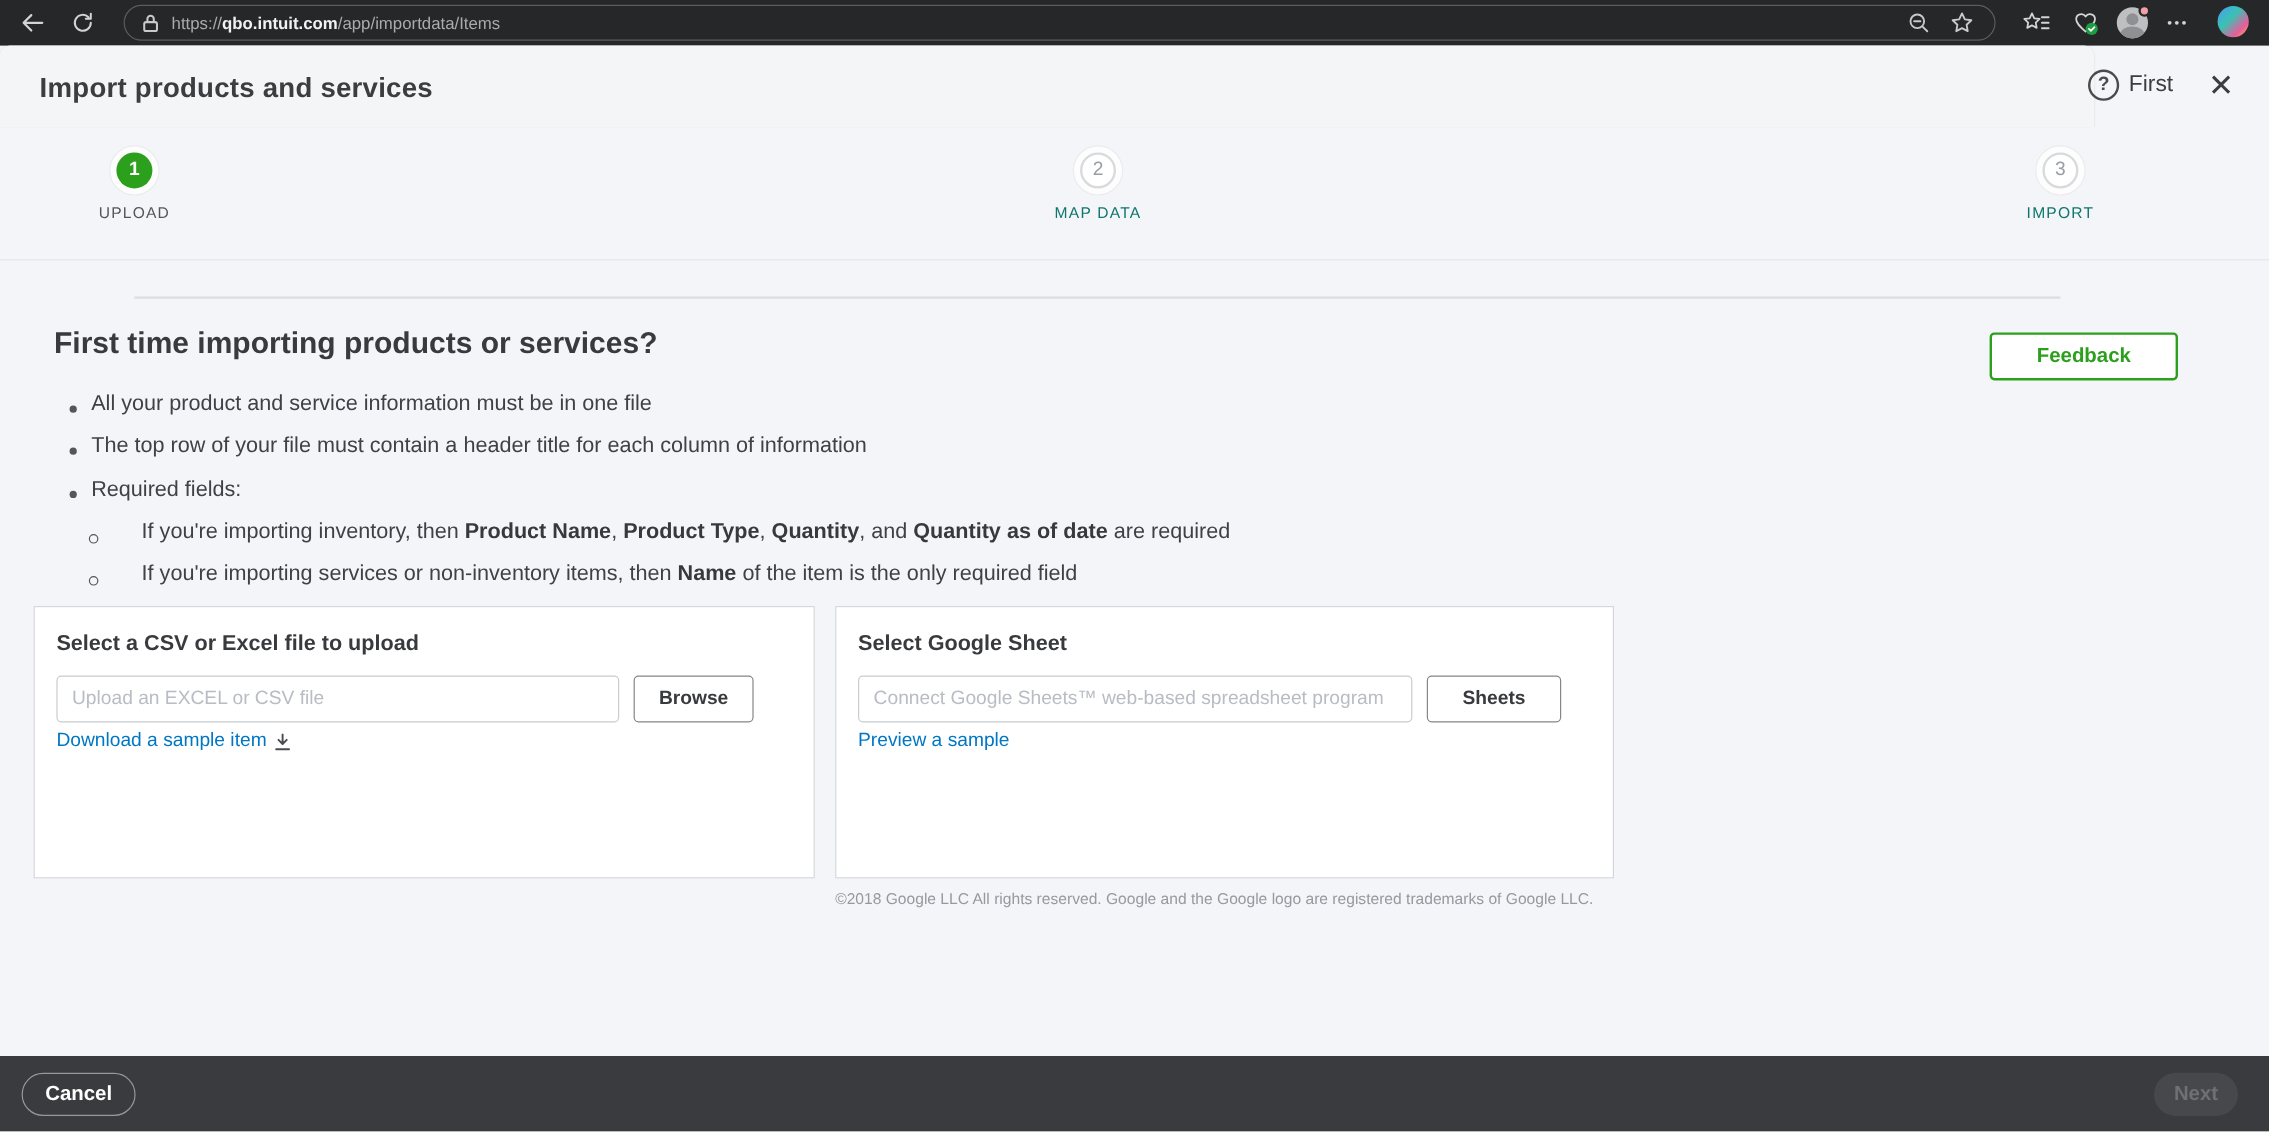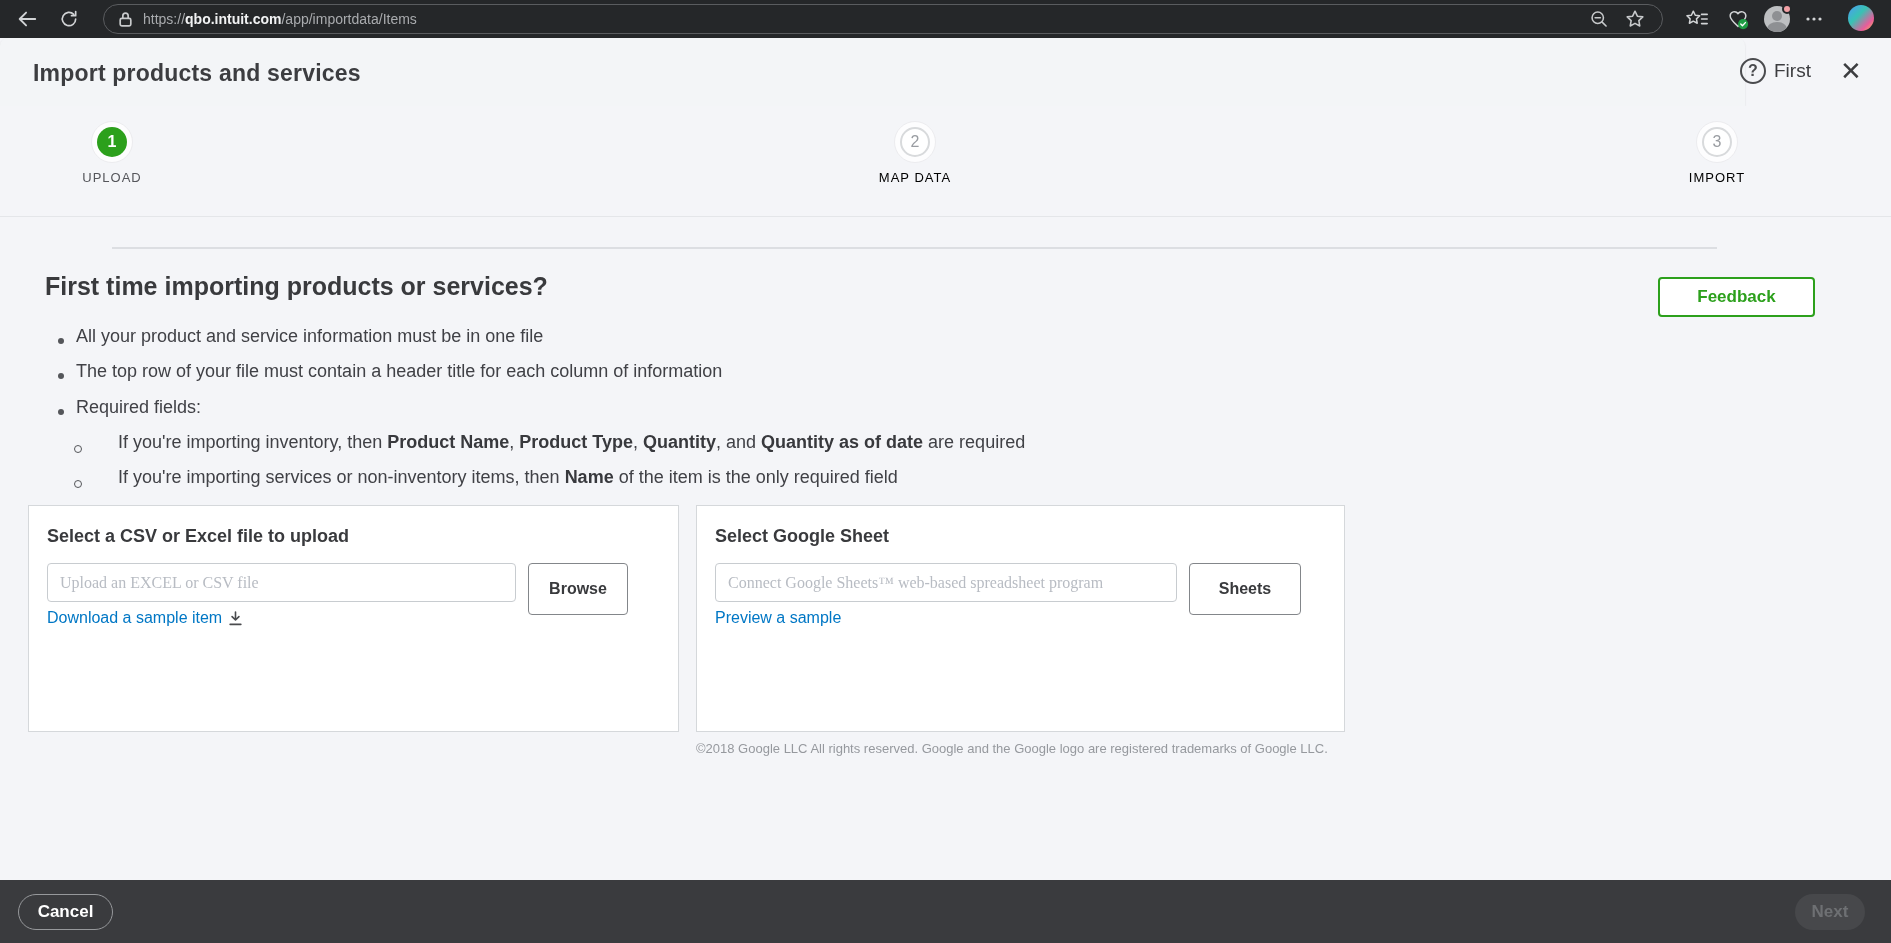--- a/index.html
+++ b/index.html
@@ -35,41 +35,41 @@
   
   .stepper-band { position:absolute; left:0; top:106px; width:1891px; height:111px; background:#f4f5f8; border-bottom:1px solid #e4e6e9; }
   .step-line { position:absolute; top:141px; height:2px; background:#dcdee2; }
   .step { position:absolute; width:140px; text-align:center; }
   .step-halo { width:42px; height:42px; margin:0 auto; border-radius:50%; background:#fdfdfe; border:1px solid #ececef;
                display:flex; align-items:center; justify-content:center; }
   .step-circle { width:30px; height:30px; border-radius:50%; display:flex; align-items:center; justify-content:center;
                  font-size:16px; font-weight:700; }
   .step-circle.active { background:#2ca01c; color:#fff; }
   .step-circle.todo { background:#fff; border:2px solid #d8dadc; color:#9a9da2; font-weight:400; }
-  .step-label { margin-top:7px; font-size:13px; letter-spacing:1px; color:#000000; }
+  .step-label { margin-top:7px; font-size:13px; letter-spacing:1px; color:#0f766e; }
   .step-label.active { color:#55565b; }
 
   
   .main-heading { position:absolute; left:45px; top:272px; font-size:25px; font-weight:700; color:#393a3d; }
   .feedback-btn { position:absolute; left:1658px; top:277px; width:157px; height:40px; background:#fff;
                   border:2px solid #2ca01c; border-radius:4px; color:#2ca01c; font-size:17px; font-weight:700;
                   display:flex; align-items:center; justify-content:center; cursor:pointer; }
   .bullet-row { position:absolute; left:58px; display:flex; align-items:center; font-size:18px; color:#404146; }
   .bullet-dot { width:6px; height:6px; border-radius:50%; background:#54565a; margin:8px 12px 0 0; flex:none; }
   .sub-row { position:absolute; left:74px; display:flex; align-items:flex-end; font-size:18px; color:#404146;gap:25px; }
   .sub-circle { width:8px; height:8px; border-radius:50%; border:1.5px solid #54565a; background:transparent; margin:6px 11px 0 0; flex:none; }
   .b { font-weight:700; color:#38393d; }
 
   
   .panel { position:absolute; top:505px; height:227px; background:#fff; border:1px solid #d5d8db; }
   .panel-heading { position:absolute; left:18px; top:20px; font-size:18px; font-weight:700; color:#393a3d; }
   .text-input { position:absolute; top:57px; height:39px; border:1px solid #c8ccd0; border-radius:4px; background:#fff;
-                font-family:Liberation Serif, serif; font-size:16px; color:#393a3d; padding:0 12px; }
+                font-family:Liberation Sans, sans-serif; font-size:16px; color:#393a3d; padding:0 12px; }
   .text-input::placeholder { color:#b8bcc3; }
-  .panel-btn { position:absolute; top:57px; height:52px; background:#fff; border:1px solid #83868a; border-radius:4px;
+  .panel-btn { position:absolute; top:57px; height:39px; background:#fff; border:1px solid #83868a; border-radius:4px;
                font-family:"Liberation Sans",sans-serif; font-size:16px; font-weight:700; color:#393a3d; cursor:pointer; }
   .panel-link { position:absolute; left:18px; top:103px; font-size:16px; color:#0077c5; cursor:pointer;
                 display:flex; align-items:center; gap:6px; text-decoration:none; }
   .google-copyright { position:absolute; left:696px; top:740px; width:650px; font-size:13px; line-height:17px; color:#96999e; }
 
   
   .footer { position:absolute; left:0; top:880px; width:1891px; height:63px; background:#3a3b3e; }
   .cancel-btn { position:absolute; left:18px; top:14px; width:95px; height:36px; border:1px solid #96989b; border-radius:18px;
                 background:transparent; color:#fff; font-size:17px; font-weight:700; font-family:"Liberation Sans",sans-serif; cursor:pointer; }
   .next-btn { position:absolute; left:1795px; top:14px; width:70px; height:36px; border:none; border-radius:18px;

